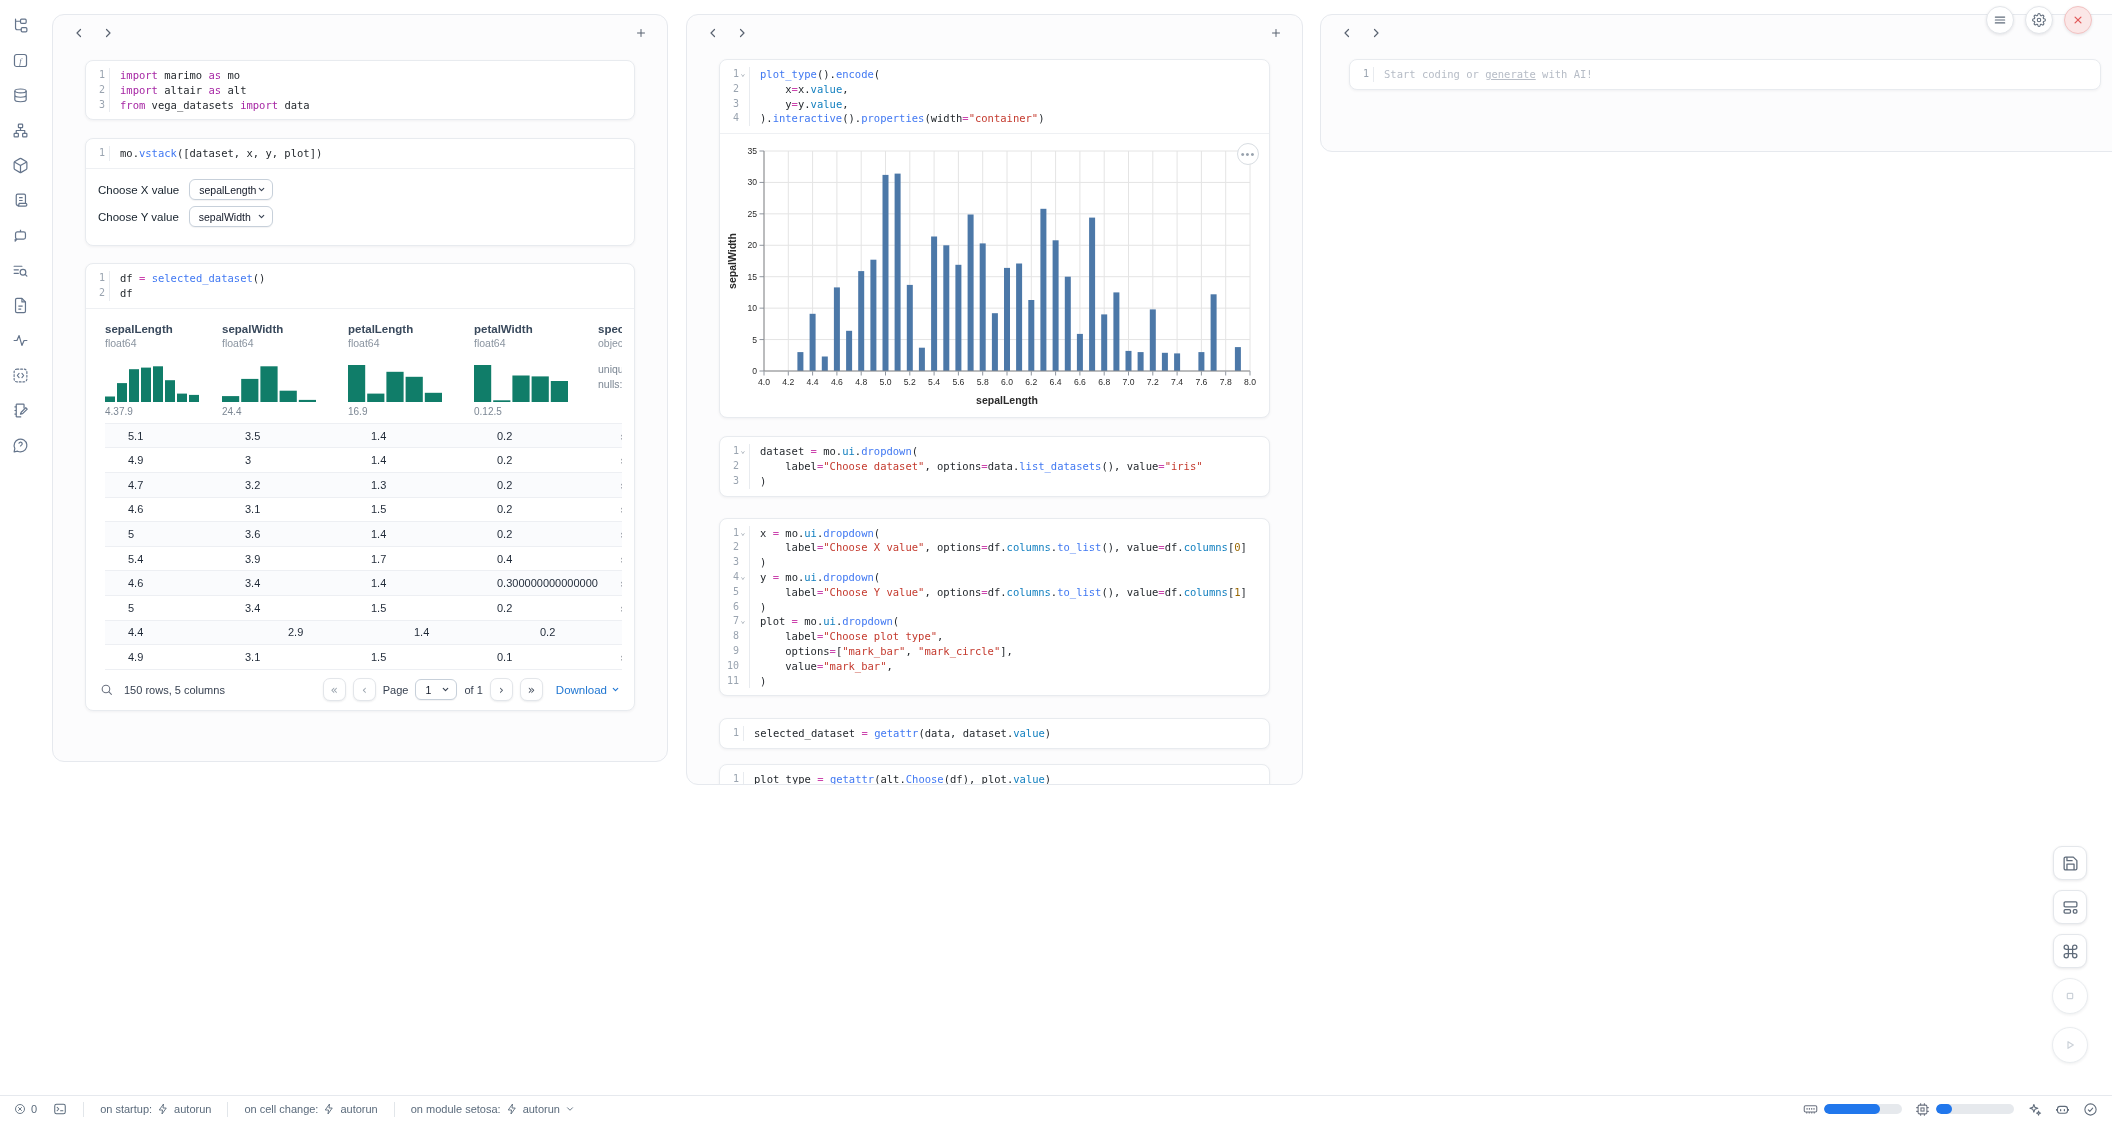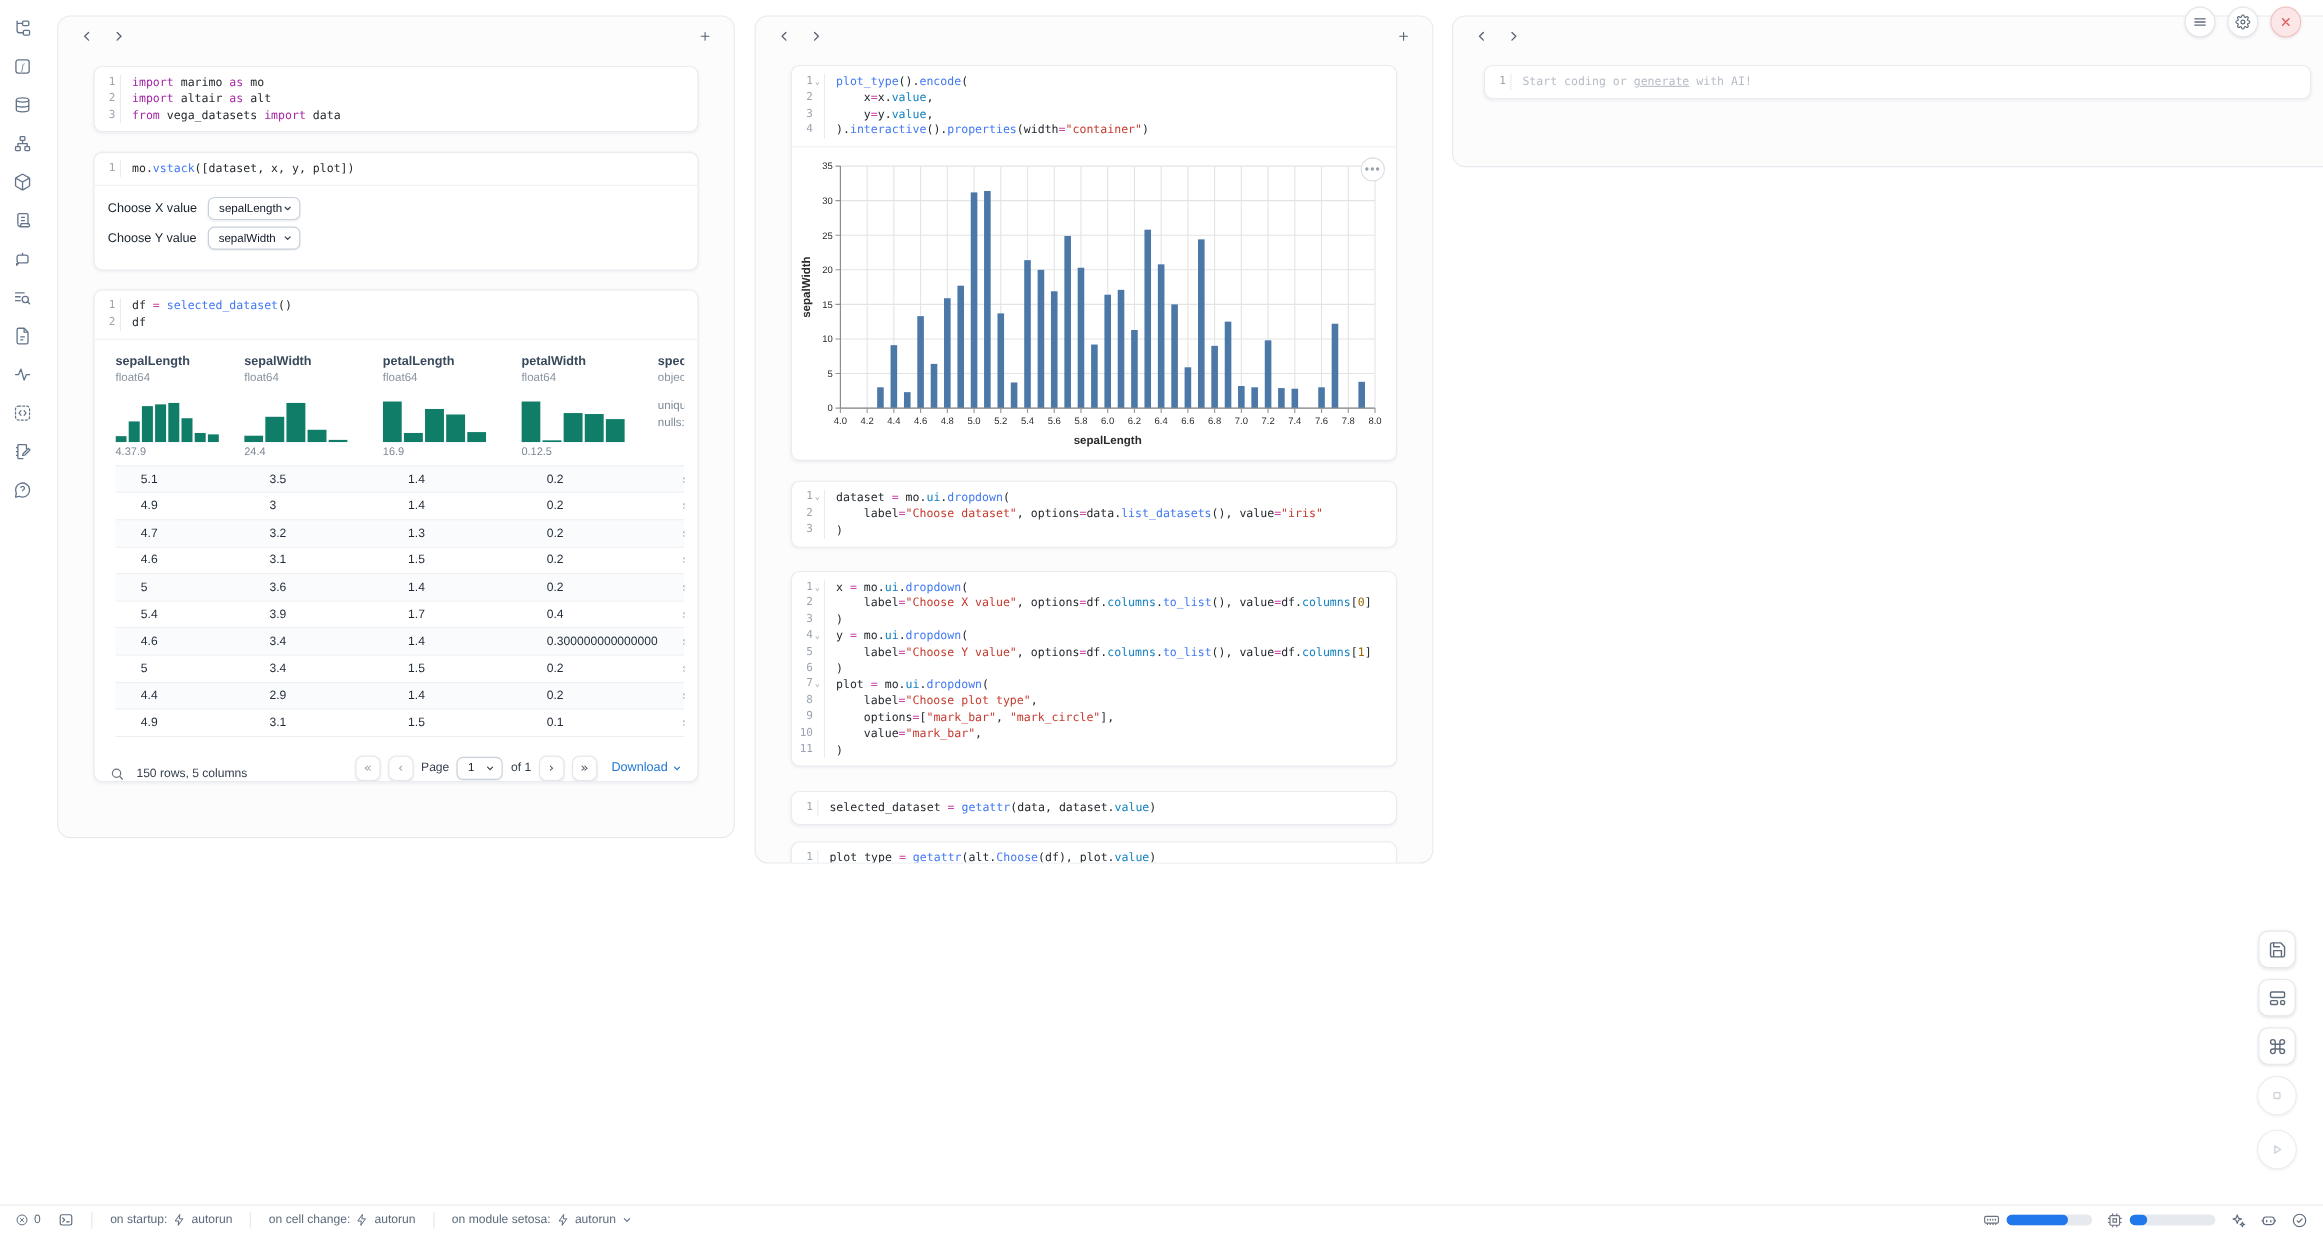--- a/index.html
+++ b/index.html
@@ -65,21 +65,21 @@
   .t-stats { margin-top:13px; }
   .t-minmax { display:flex; width:94px;
     font-size:10px; color:#7c8794; margin-top:4px; padding-bottom:6px; }
   .t-row { display:flex; height:24.6px; align-items:center; border-top:1px solid #edeff3;
     font-size:11px; color:#1f2937; }
   .t-row:nth-child(even) { background:#fafbfd; }
   .t-cell { flex:none; white-space:nowrap; overflow:hidden;padding-left:23px; }
   .t-bottom { border-top:1px solid #edeff3; height:0; }
 
   
-  .table-footer { display:flex; align-items:flex-end; height:40px; padding:0 14px;gap:48px; }
+  .table-footer { display:flex; align-items:center; height:40px; padding:0 14px;gap:48px; }
   .tf-left { display:flex; align-items:center; gap:11px; color:#374151; font-size:11px; }
   .tf-left svg { width:13px; height:13px; color:#6b7280; }
   .tf-right { margin-left:auto; display:flex; align-items:center; gap:7px; }
   .pg-btn { width:23px; height:23px; background:#fff; border:1px solid #e3e6ea; border-radius:7px;
     box-shadow:0 1px 2px rgba(15,23,42,.08); display:flex; align-items:center; justify-content:center;
     font-size:12px; color:#4b5563; cursor:pointer; font-family:"DejaVu Sans", sans-serif; }
   .pg-btn.dim { color:#9aa4ae; }
   .pg-text { font-size:11px; color:#374151; }
   .page-select { height:21px; min-width:42px; }
   .dl-link { display:flex; align-items:center; gap:4px; color:#1f76d2; font-size:11.5px;
@@ -436,21 +436,21 @@
             </div>
             <div class="t-row">
               <div class="t-cell" style="width: 117px;">5</div>
               <div class="t-cell" style="width: 126px;">3.4</div>
               <div class="t-cell" style="width: 126px;">1.5</div>
               <div class="t-cell" style="width: 124px;">0.2</div>
               <div class="t-cell" style="width: 90px;">setosa</div>
             </div>
             <div class="t-row">
               <div class="t-cell" style="width: 117px;">4.4</div>
-              <div class="t-cell" style="width: 126px;">2.9</div>
+              <div class="t-cell" style="width: 126px; margin-left: 43px;">2.9</div>
               <div class="t-cell" style="width: 126px;">1.4</div>
               <div class="t-cell" style="width: 124px;">0.2</div>
               <div class="t-cell" style="width: 90px;">setosa</div>
             </div>
             <div class="t-row">
               <div class="t-cell" style="width: 117px;">4.9</div>
               <div class="t-cell" style="width: 126px;">3.1</div>
               <div class="t-cell" style="width: 126px;">1.5</div>
               <div class="t-cell" style="width: 124px;">0.1</div>
               <div class="t-cell" style="width: 90px;">setosa</div>

